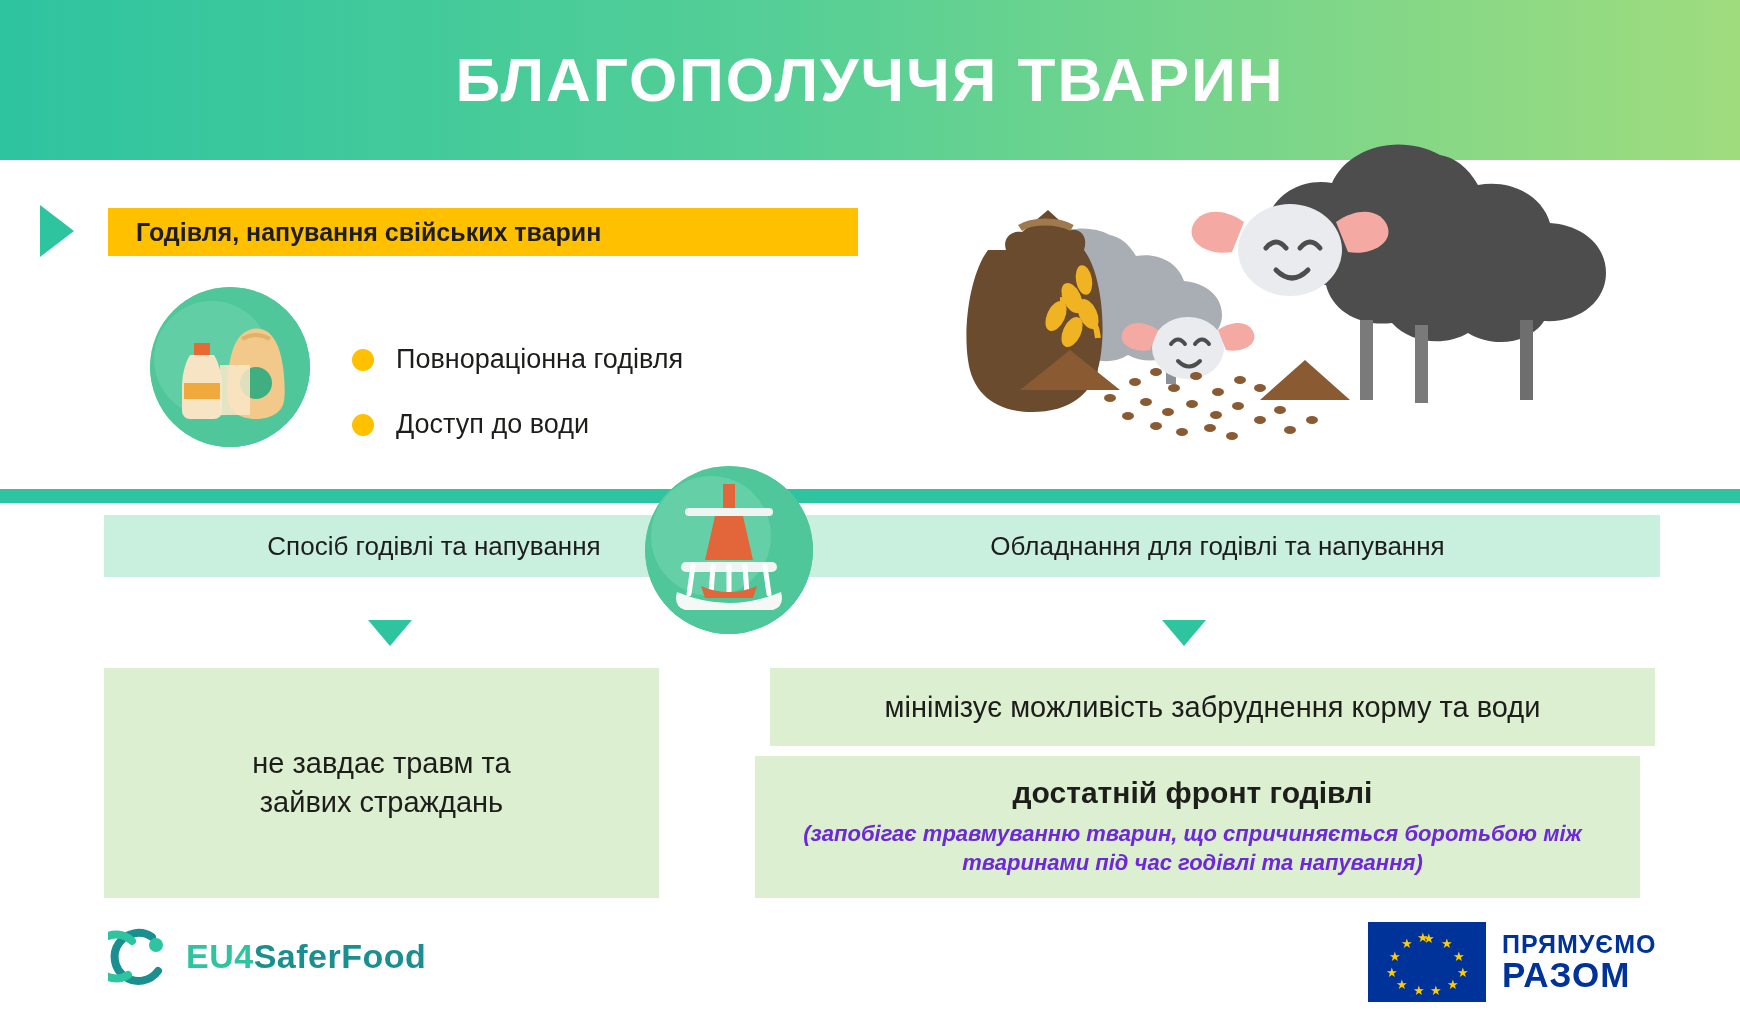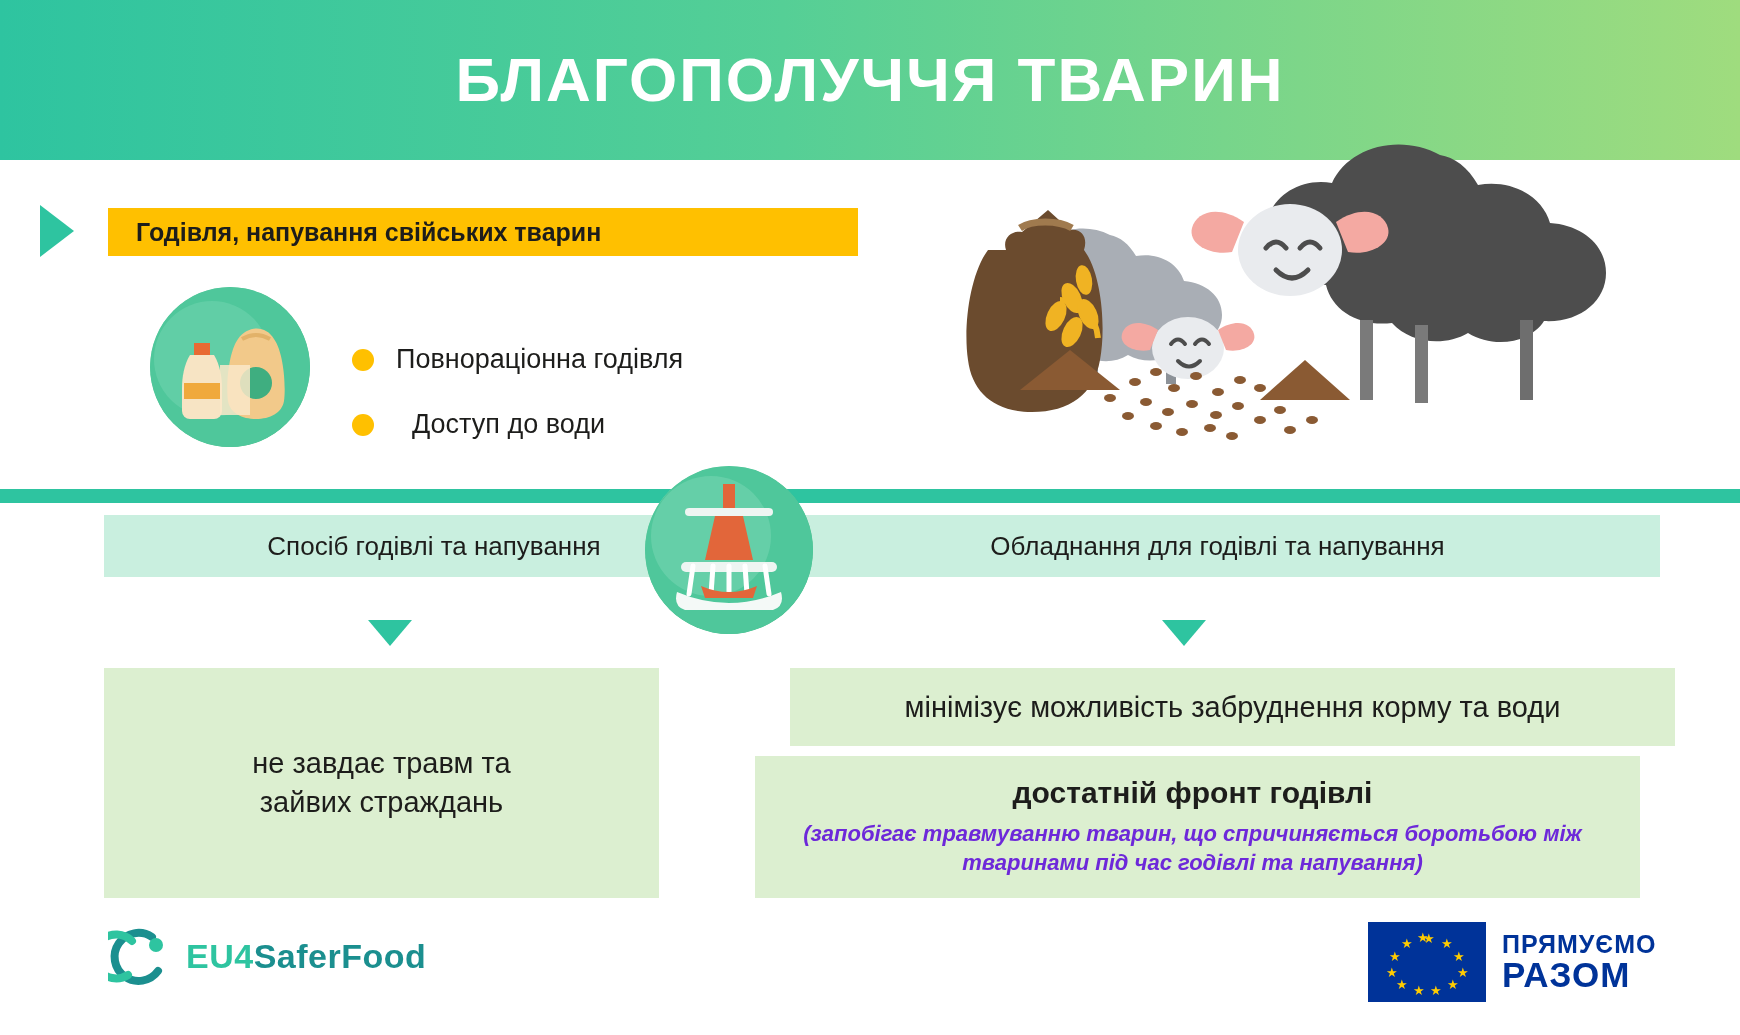--- a/index.html
+++ b/index.html
@@ -53,21 +53,21 @@
     overflow: hidden;
   }
 
   
   .bullet-row { position: absolute; display: flex; align-items: center; margin-top: 19px; }
   .bullet-dot {
     width: 22px; height: 22px; border-radius: 50%; background: #ffc000; flex: none;
   }
   .bullet-text { font-size: 27px; color: #1d1d1b; margin-left: 22px; }
   #bullet1 { left: 352px; top: 325px; }
-  #bullet2 { left: 352px; top: 390px; gap: 16px; }
+  #bullet2 { left: 352px; top: 390px; }
 
   
   .divider {
     position: absolute; left: 0; top: 489px; width: 1740px; height: 14px;
     background: #2ec4a0;
   }
 
   
   .pale-bar {
     position: absolute; height: 62px; background: #c9efdf;
@@ -97,21 +97,21 @@
 
   
   .outcome {
     position: absolute; background: #dcefd0;
     display: flex; flex-direction: column; align-items: center; justify-content: center;
     text-align: center; padding: 12px 22px;
   }
   #out-left { left: 104px; top: 668px; width: 555px; height: 230px; }
   #out-left .t { font-size: 29px; color: #1d1d1b; line-height: 1.35; }
 
-  #out-right-1 { left: 790px; top: 668px; width: 885px; height: 78px; }
+  #out-right-1 { left: 770px; top: 668px; width: 885px; height: 78px; }
   #out-right-1 .t { font-size: 29px; color: #1d1d1b; }
 
   #out-right-2 { left: 755px; top: 756px; width: 885px; height: 142px; padding-left: 12px; }
   #out-right-2 .t { font-size: 30px; color: #1d1d1b; font-weight: bold; margin-bottom: 10px;}
   #out-right-2 .sub { font-size: 22px; color: #6d28d9; font-style: italic; font-weight: bold; line-height: 1.3; }
 
   
   .logo-eu4 { position: absolute; left: 108px; top: 925px; display: flex; align-items: center; }
   .logo-eu4 .txt { font-size: 34px; font-weight: bold; color: #1b8f8f; letter-spacing: .5px; }
   .logo-eu4 .txt .alt { color: #2ec4a0; }

